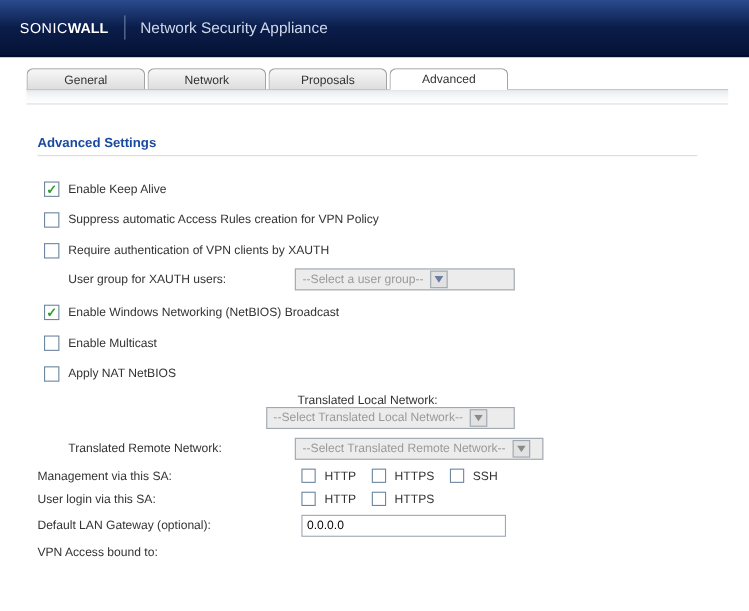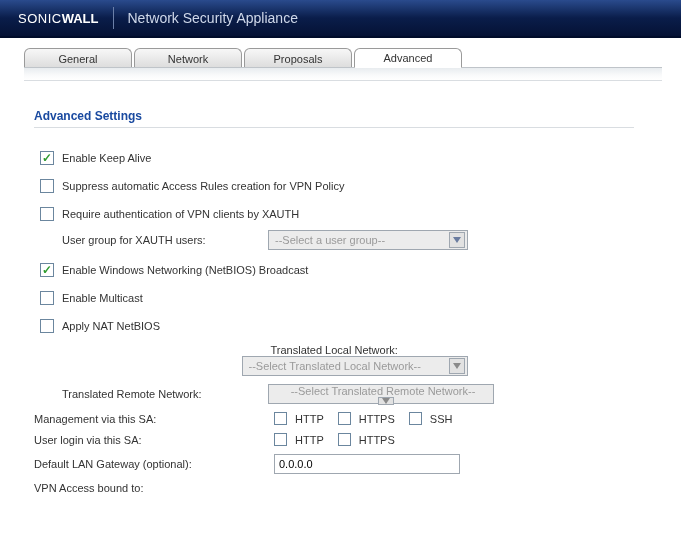--- a/index.html
+++ b/index.html
@@ -6,21 +6,21 @@
   body {
     margin: 0;
     font-family: Arial, Helvetica, sans-serif;
     font-size: 11px;
     color: #333;
     background: #fff;
     width: 681px;
   }
   .header {
     background: linear-gradient(to bottom, #2a4b8d 0%, #0a1d4a 50%, #051235 100%);
-    height: 38px;
+    height: 52px;
     display: flex;
     align-items: center;
     border-bottom: 2px solid #000c2a;
   }
   .brand {
     color: #fff;
     font-size: 13px;
     letter-spacing: 0.5px;
     padding: 0 14px 0 18px;
     font-weight: normal;
@@ -121,21 +121,21 @@
   .gridrow {
     display: flex;
     align-items: center;
     margin-bottom: 8px;
   }
   .col-lbl { width: 240px; }
   .col-lbl2 { width: 168px; }
   .select {
     display: inline-flex;
     align-items: center;
-    justify-content: space-between;
+    justify-content: flex-start;
     border: 1px solid #9fa7b0;
     background: #fff;
     height: 20px;
     padding: 0 2px 0 6px;
     font-size: 11px;
     color: #333;
     cursor: pointer;
   }
   .select.disabled {
     background: #ececec;
@@ -256,21 +256,21 @@
           <svg viewBox="0 0 8 6">
             <path d="M0 0 L8 0 L4 6 Z" fill="#8a8a8a"></path>
           </svg>
         </span>
     </div>
   </div>
 
   <div class="gridrow indent">
     <span class="col-lbl2">Translated Remote Network:</span>
     <div style="width:38px;"></div>
-    <div class="select disabled" style="width:226px;flex-direction:column;">
+    <div class="select disabled" style="width:226px;">
       <span>--Select Translated Remote Network--</span>
       <span class="arrow">
           <svg viewBox="0 0 8 6">
             <path d="M0 0 L8 0 L4 6 Z" fill="#8a8a8a"></path>
           </svg>
         </span>
     </div>
   </div>
 
   <div class="gridrow" style="margin-top:4px;">

